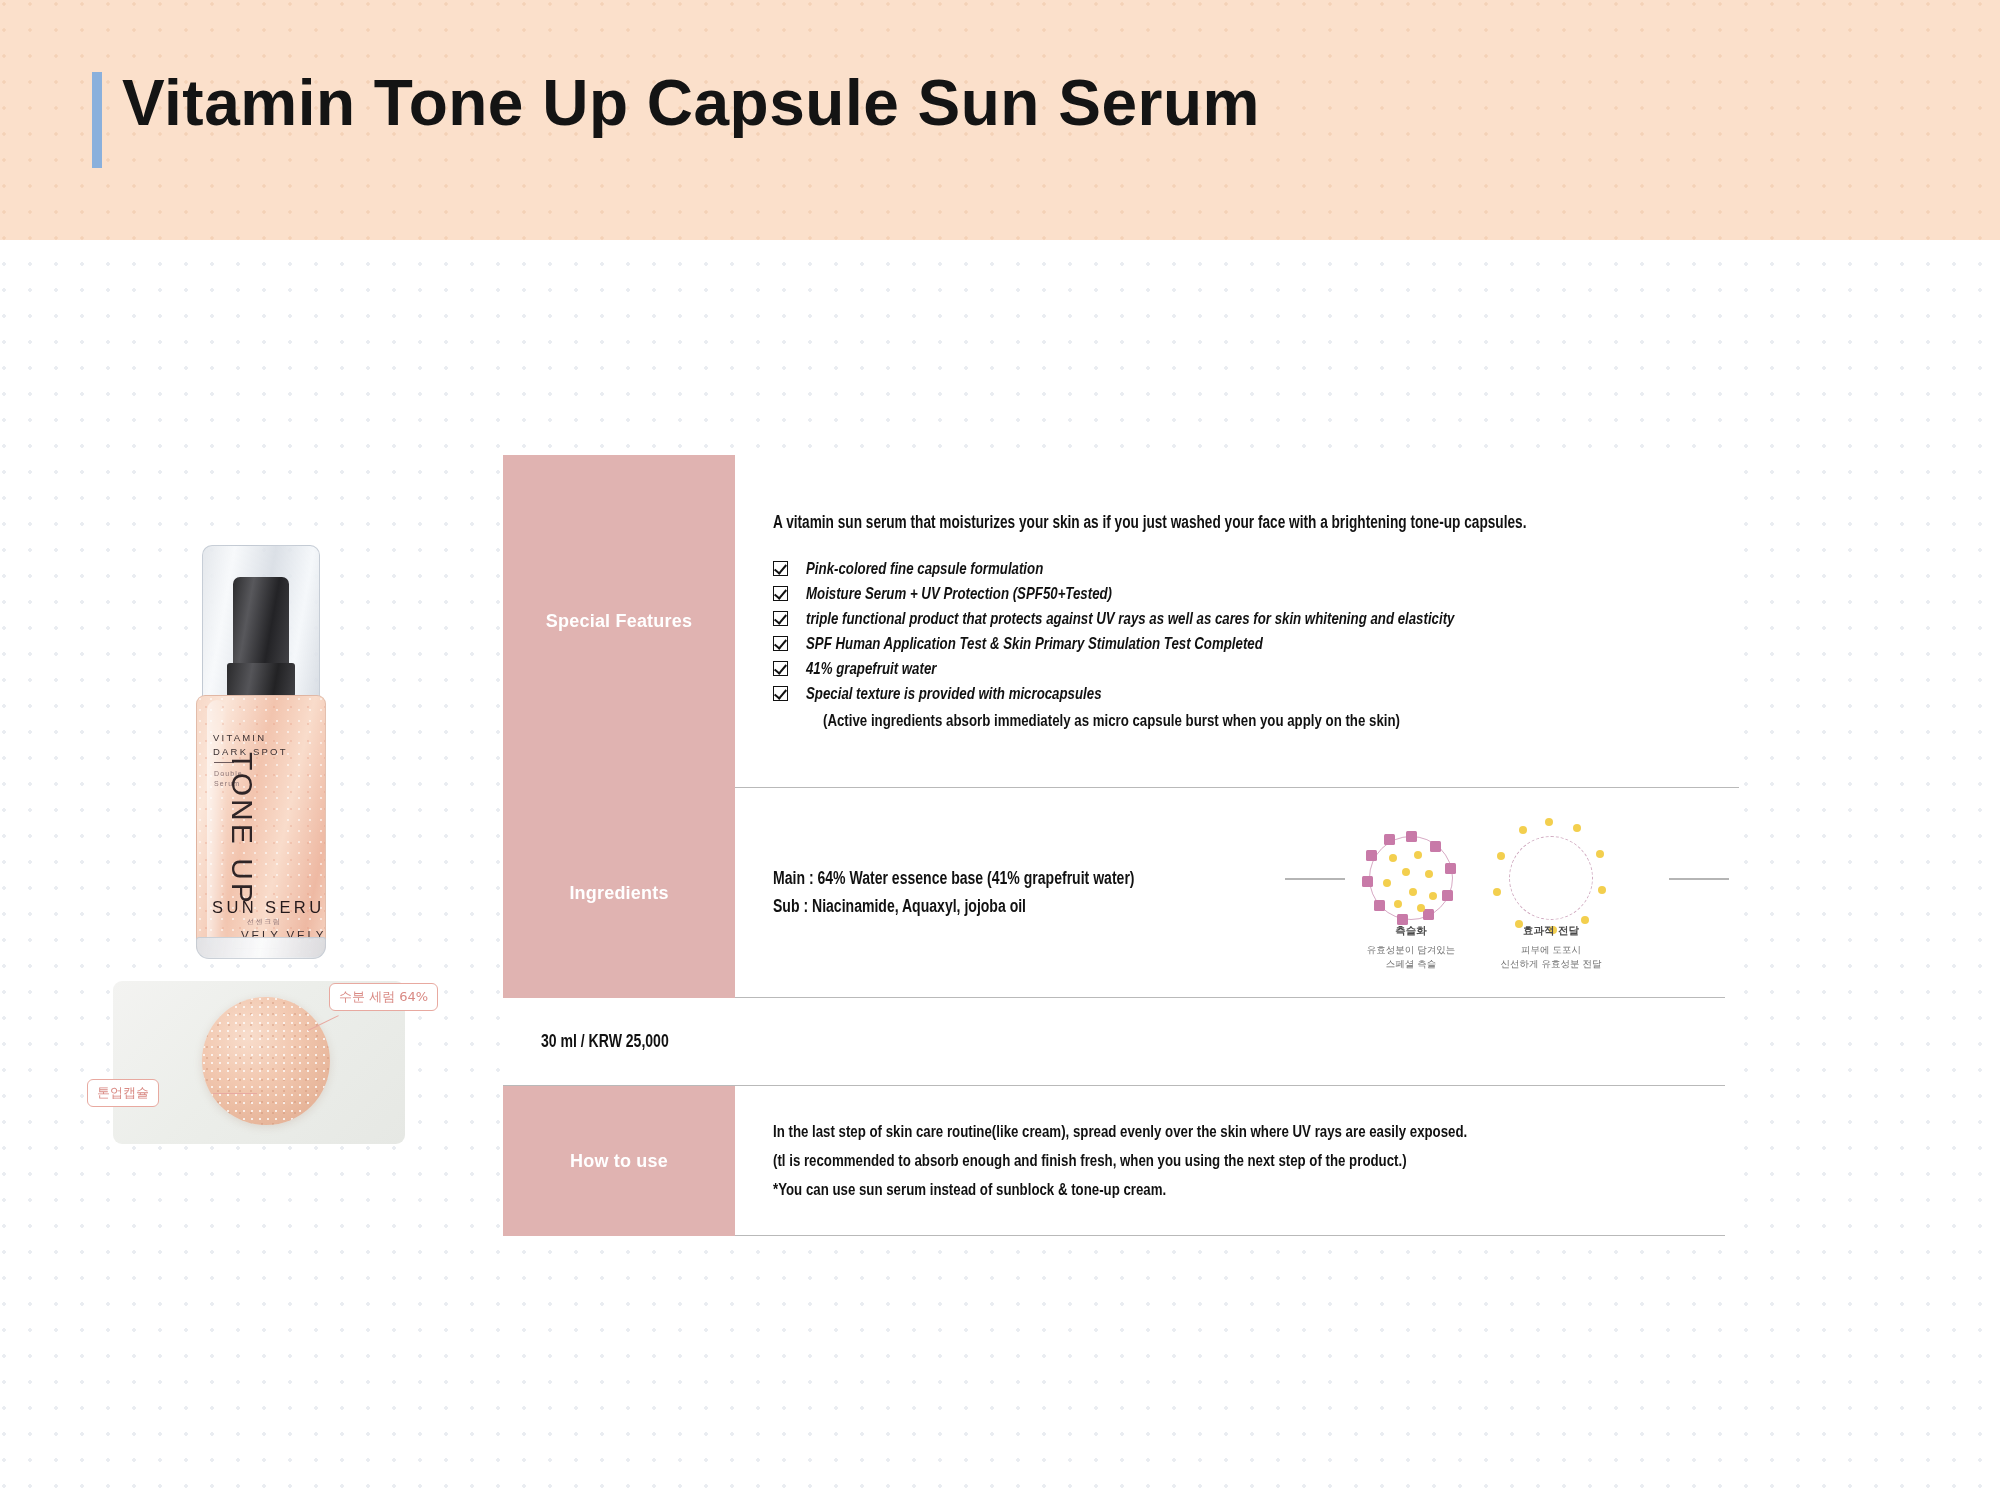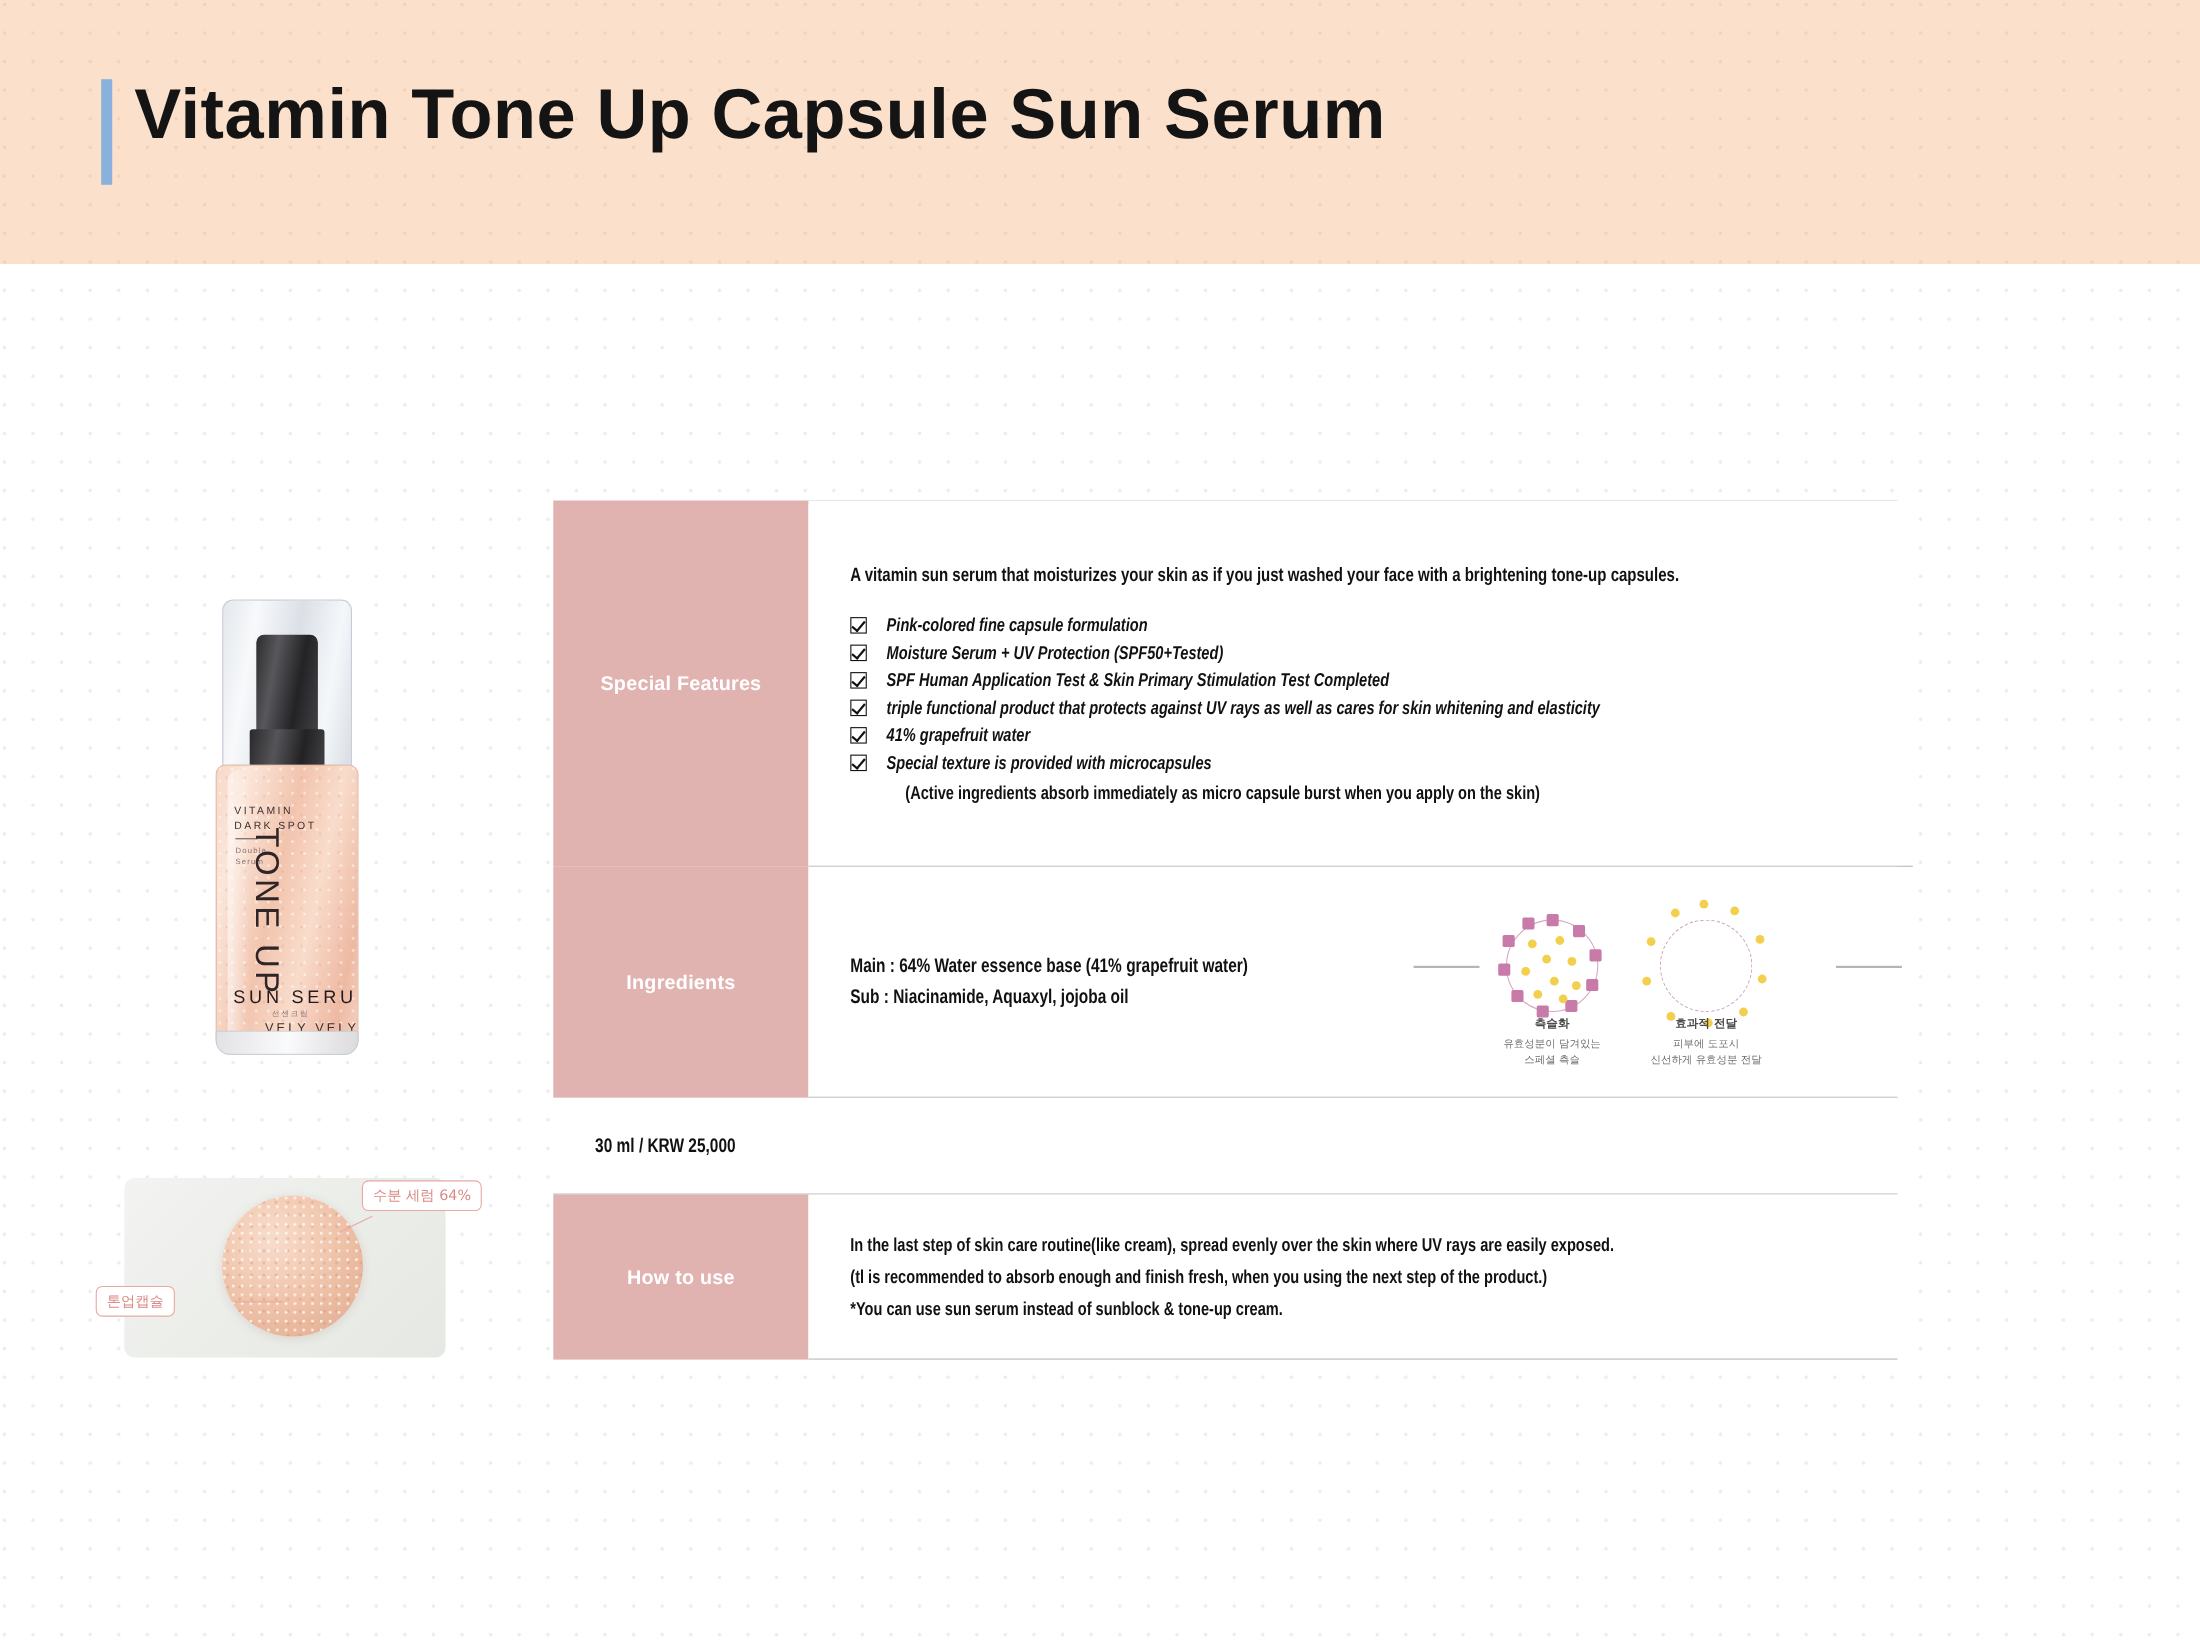--- a/index.html
+++ b/index.html
@@ -140,21 +140,21 @@
     position: absolute; left: 8px; top: 392px;
     width: 130px; height: 22px;
     background: linear-gradient(100deg, rgba(224,226,230,0.95), rgba(250,251,252,0.98), rgba(216,219,224,0.92));
     border-radius: 3px 3px 13px 13px;
     border: 1px solid rgba(190,196,205,0.7);
   }
 
   
   .swatch-card {
     position: absolute;
-    left: 113px; top: 1071px;
+    left: 113px; top: 981px;
     width: 292px; height: 163px;
     background: linear-gradient(135deg, #f3f3f1 0%, #eceeea 45%, #e6e8e4 100%);
     border-radius: 9px;
   }
   .swatch-blob {
     position: absolute; left: 89px; top: 16px;
     width: 128px; height: 128px; border-radius: 50%;
     background:
       radial-gradient(circle at 36% 30%, #f8ddcc 0%, #f2c8b0 40%, #e8b79c 72%, #dca78e 100%);
     box-shadow: 0 2px 9px rgba(170,130,110,0.22);
@@ -356,25 +356,25 @@
         <li class="feature-item">
           <span class="chk"></span>
           <span class="ctext feature-text">Pink-colored fine capsule formulation</span>
         </li>
         <li class="feature-item">
           <span class="chk"></span>
           <span class="ctext feature-text">Moisture Serum + UV Protection (SPF50+Tested)</span>
         </li>
         <li class="feature-item">
           <span class="chk"></span>
+          <span class="ctext feature-text">triple functional product that protects against UV rays as well as cares for skin whitening and elasticity</span>
+        </li>
+        <li class="feature-item">
+          <span class="chk"></span>
           <span class="ctext feature-text">SPF Human Application Test &amp; Skin Primary Stimulation Test Completed</span>
-        </li>
-        <li class="feature-item">
-          <span class="chk"></span>
-          <span class="ctext feature-text">triple functional product that protects against UV rays as well as cares for skin whitening and elasticity</span>
         </li>
         <li class="feature-item">
           <span class="chk"></span>
           <span class="ctext feature-text">41% grapefruit water</span>
         </li>
         <li class="feature-item">
           <span class="chk"></span>
           <span class="ctext feature-text">Special texture is provided with microcapsules</span>
         </li>
       </ul>

